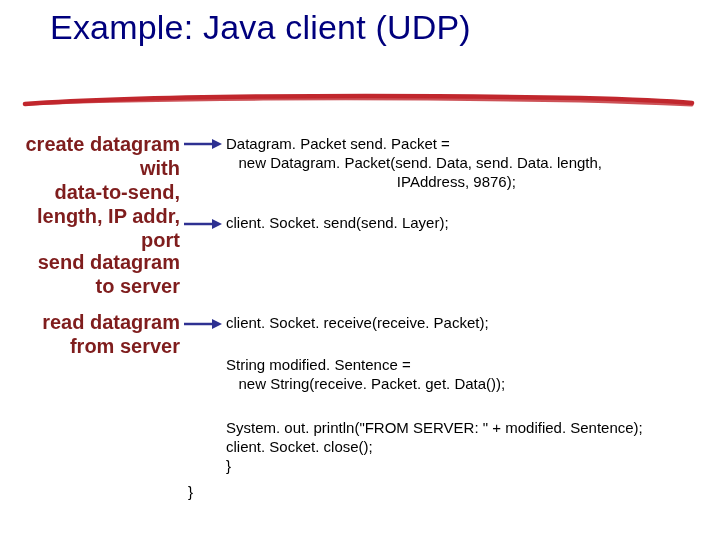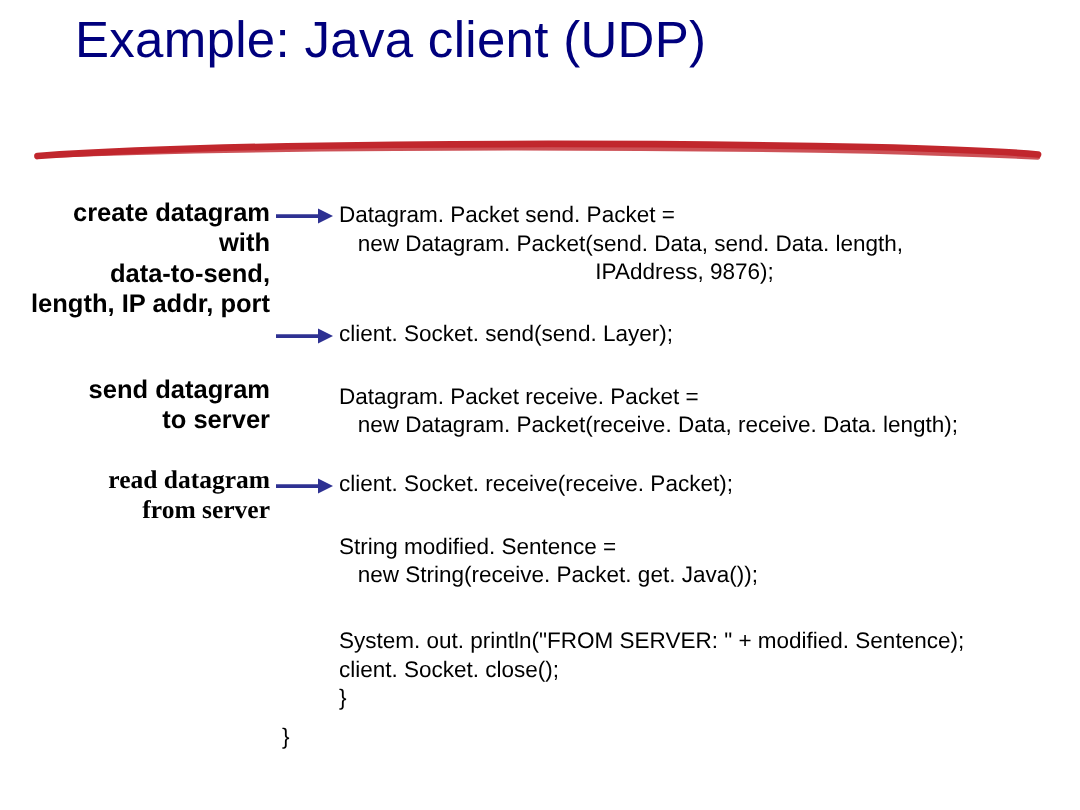--- a/index.html
+++ b/index.html
@@ -35,29 +35,29 @@
     position: absolute;
     left: 20px;
     top: 90px;
     width: 680px;
     height: 24px;
     pointer-events: none;
   }
   .annot {
     position: absolute;
     width: 170px;
-    font-size: 17px;
+    font-size: 20px;
     font-weight: bold;
-    color: #000000;
+    color: #7f1d1d;
     text-align: right;
     line-height: 1.2;
   }
   .annot1 { left: 10px; top: 132px; }
   .annot2 { left: 10px; top: 210px; margin-top: 40px; }
-  .annot3 { left: 10px; top: 310px; font-family: Liberation Serif, serif; }
+  .annot3 { left: 10px; top: 310px; }
   .arrow {
     position: absolute;
     height: 12px;
     pointer-events: none;
   }
   .arrow svg { width: 100%; height: 100%; display: block; }
   .arrow1 { left: 184px; top: 138px; width: 38px; }
   .arrow2 { left: 184px; top: 218px; width: 38px; }
   .arrow3 { left: 184px; top: 318px; width: 38px; }
   .code {
@@ -110,34 +110,32 @@
 
   <div class="annot annot2">send datagram<br>to server</div>
   <div class="arrow arrow2">
     <svg viewBox="0 0 38 12">
       <line x1="0" y1="6" x2="30" y2="6" stroke="#2e3192" stroke-width="2.5"></line>
       <polygon points="38,6 28,1 28,11" fill="#2e3192"></polygon>
     </svg>
   </div>
   <div class="code code2">client. Socket. send(send. Layer);</div>
 
-  <div class="code code3">Datagram. Packet receive. Packet =
-   new Datagram. Packet(receive. Data, receive. Data. length);</div>
 
   <div class="annot annot3">read datagram<br>from server</div>
   <div class="arrow arrow3">
     <svg viewBox="0 0 38 12">
       <line x1="0" y1="6" x2="30" y2="6" stroke="#2e3192" stroke-width="2.5"></line>
       <polygon points="38,6 28,1 28,11" fill="#2e3192"></polygon>
     </svg>
   </div>
   <div class="code code4">client. Socket. receive(receive. Packet);</div>
 
   <div class="code code5">String modified. Sentence =
-   new String(receive. Packet. get. Java());</div>
+   new String(receive. Packet. get. Data());</div>
 
   <div class="code code6">System. out. println("FROM SERVER: " + modified. Sentence);
 client. Socket. close();
 }</div>
 
   <div class="code code7">}</div>
 
 
 </div>
 

